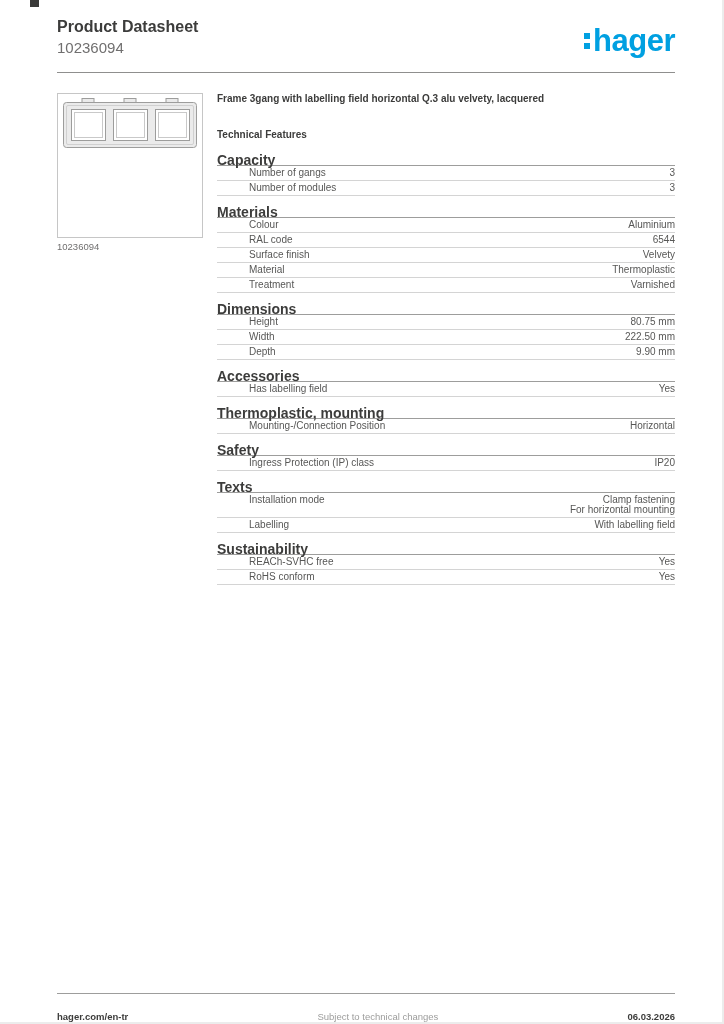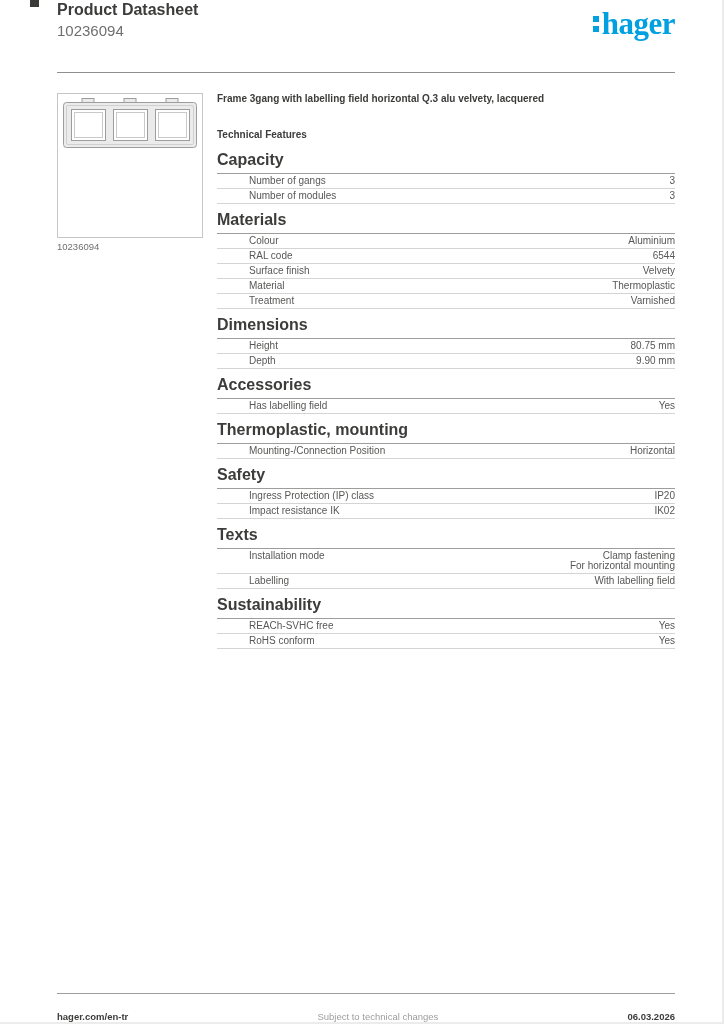--- a/index.html
+++ b/index.html
@@ -9,41 +9,41 @@
     position: relative;
     font-family: "Liberation Sans", sans-serif;
     color: #575756;
     overflow: hidden;
     box-shadow: inset -2px -2px 0 #ececec;
   }
 
   .print-mark { position: absolute; left: 30px; top: 0; width: 9px; height: 7px; background: #3a3a39; }
 
   
-  .header { position: absolute; left: 57px; right: 49px; top: 0; height: 56px; }
+  .header { position: absolute; left: 57px; right: 49px; top: 17px; height: 56px; }
   .header-title { font-size: 16px; font-weight: bold; color: #3c3c3b; line-height: 19px; }
   .header-ref { font-size: 15px; color: #706f6f; margin-top: 3px; }
   .logo { position: absolute; right: 0; top: 12px; display: flex; align-items: flex-end; }
   .logo-dots { display: flex; flex-direction: column; gap: 4px; margin-right: 3px; margin-bottom: 4px; }
   .logo-dots i { width: 6px; height: 6px; background: #00a0e1; display: block; }
-  .logo-text { font-size: 31px; font-weight: bold; color: #00a0e1; line-height: 24px; letter-spacing: -0.5px; font-family: Liberation Serif, serif; }
+  .logo-text { font-size: 31px; font-weight: bold; color: #00a0e1; line-height: 24px; letter-spacing: -0.5px; }
   .header-rule { position: absolute; left: 57px; right: 49px; top: 72px; border-top: 1px solid #8f8f8e; }
 
   
   .image-box { position: absolute; left: 57px; top: 93px; width: 146px; height: 145px; border: 1px solid #c6c6c6; background: #fff; }
   .image-box svg { display: block; margin-top: 0; }
   .image-caption { position: absolute; left: 57px; top: 241px; font-size: 9.5px; color: #706f6f; }
 
   
   .right-col { position: absolute; left: 217px; top: 93px; width: 458px; }
   .product-title { font-size: 10px; font-weight: bold; color: #3c3c3b; line-height: 12px; }
   .features-heading { font-size: 10px; font-weight: bold; color: #3c3c3b; margin-top: 24px; line-height: 12px; }
   .spec-section { margin-top: 9px; }
   .spec-section:first-of-type { margin-top: 12px; }
-  .section-title { font-size: 16px; font-weight: bold; color: #3c3c3b; line-height: 10px; padding: 2px 0 8px; border-bottom: 1px solid #9d9d9c; }
+  .section-title { font-size: 14px; font-weight: bold; color: #3c3c3b; line-height: 10px; padding: 2px 0 0; border-bottom: 1px solid #9d9d9c; }
   .spec-row { display: flex; justify-content: space-between; align-items: flex-start; font-size: 10px; line-height: 10px; padding: 2px 0; border-bottom: 1px solid #d4d4d4; }
   .spec-label { color: #575756; padding-right: 10px; margin-left: 32px; }
   .spec-value { color: #575756; text-align: right; white-space: pre-line; }
 
   
   .footer-rule { position: absolute; left: 57px; right: 49px; top: 993px; border-top: 1px solid #9d9d9c; }
   .footer { position: absolute; left: 57px; right: 49px; top: 999px; display: flex; justify-content: space-between; font-size: 9.5px; line-height: 12px; margin-top: 12px; }
   .footer-left { font-weight: bold; color: #3c3c3b; text-decoration: none; }
   .footer-center { color: #9d9d9c; }
   .footer-right { font-weight: bold; color: #3c3c3b; }
@@ -128,20 +128,24 @@
     </div>
   </div>
 
   <div class="spec-section">
     <div class="section-title">Dimensions</div>
     <div class="spec-row">
       <span class="spec-label">Height</span>
       <span class="spec-value">80.75 mm</span>
     </div>
     <div class="spec-row">
+      <span class="spec-label">Width</span>
+      <span class="spec-value">222.50 mm</span>
+    </div>
+    <div class="spec-row">
       <span class="spec-label">Depth</span>
       <span class="spec-value">9.90 mm</span>
     </div>
   </div>
 
   <div class="spec-section">
     <div class="section-title">Accessories</div>
     <div class="spec-row">
       <span class="spec-label">Has labelling field</span>
       <span class="spec-value">Yes</span>
@@ -154,24 +158,20 @@
       <span class="spec-label">Mounting-/Connection Position</span>
       <span class="spec-value">Horizontal</span>
     </div>
   </div>
 
   <div class="spec-section">
     <div class="section-title">Safety</div>
     <div class="spec-row">
       <span class="spec-label">Ingress Protection (IP) class</span>
       <span class="spec-value">IP20</span>
-    </div>
-    <div class="spec-row">
-      <span class="spec-label">Impact resistance IK</span>
-      <span class="spec-value">IK02</span>
     </div>
   </div>
 
   <div class="spec-section">
     <div class="section-title">Texts</div>
     <div class="spec-row">
       <span class="spec-label">Installation mode</span>
       <span class="spec-value">Clamp fastening
 For horizontal mounting</span>
     </div>

